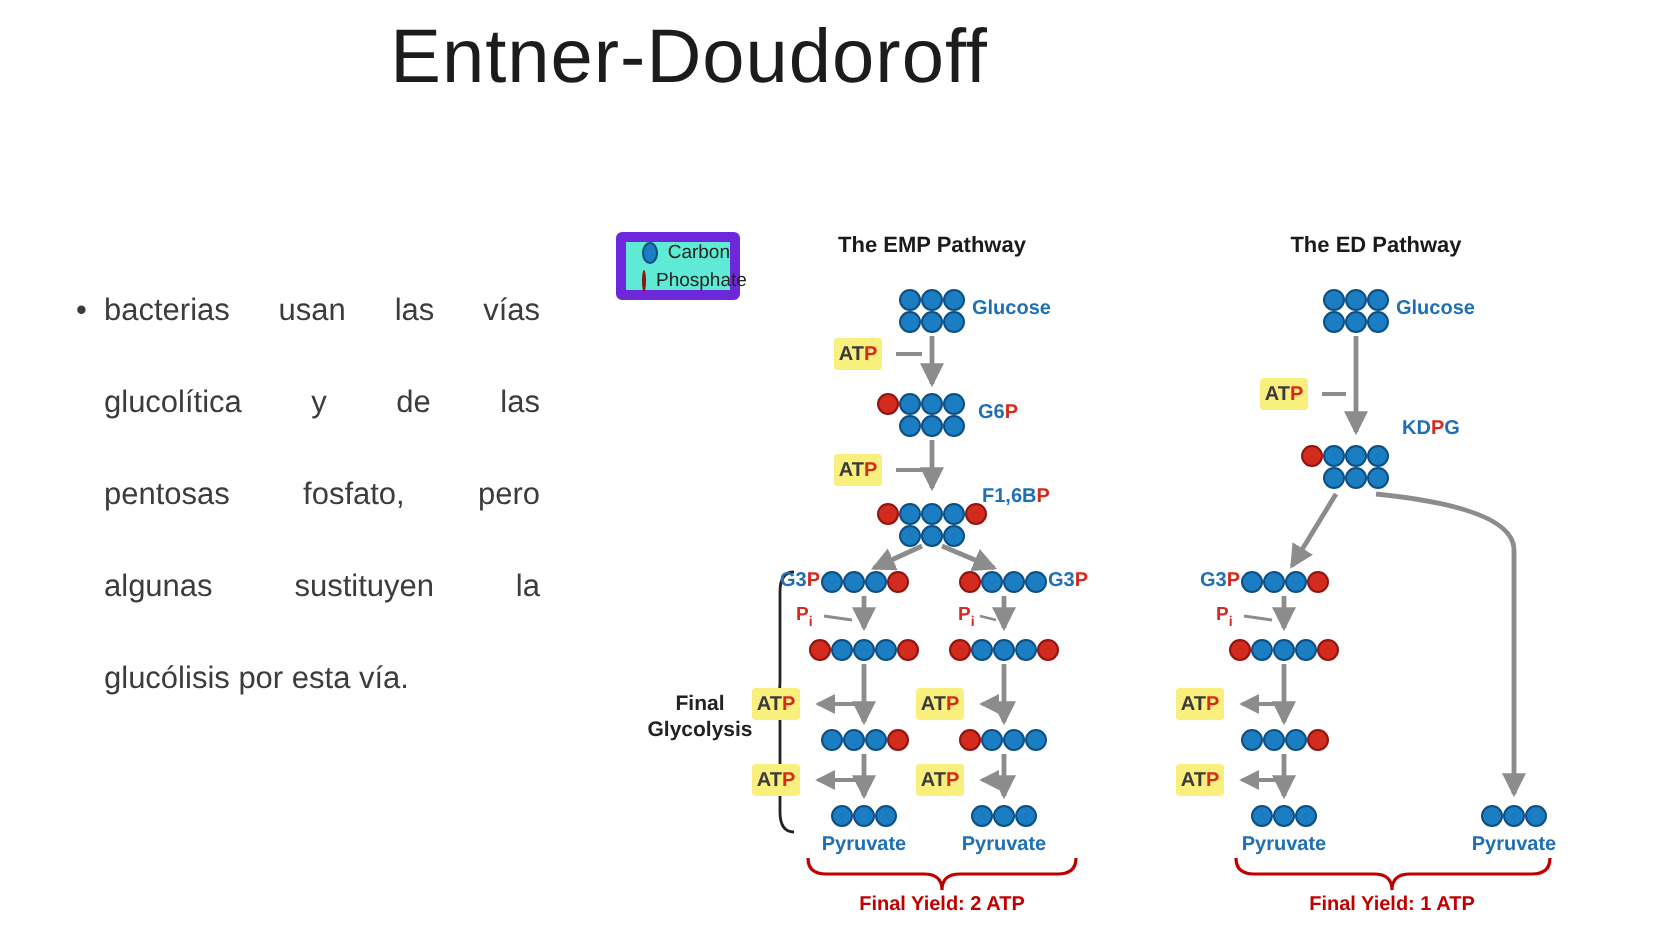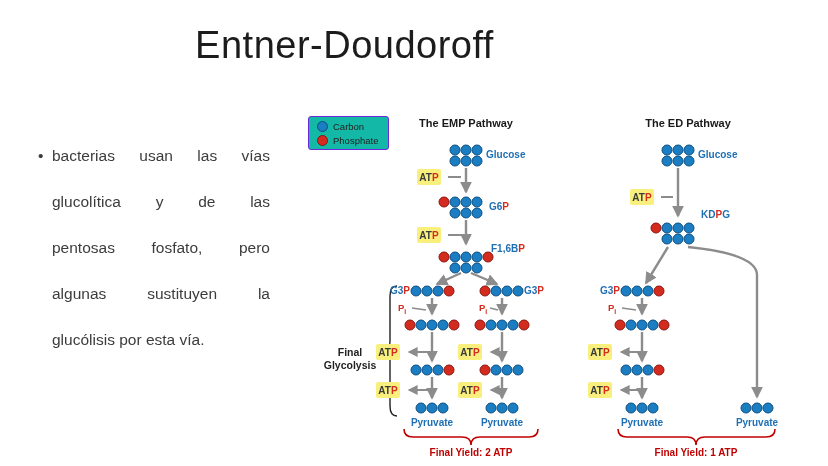--- a/index.html
+++ b/index.html
@@ -1,33 +1,33 @@
 <!DOCTYPE html>
 <html><head>
 <meta charset="utf-8">
 <style>
   html,body{margin:0;padding:0;}
   body{
     width:828px;height:466px;position:relative;background:#ffffff;
     font-family:"Liberation Sans", sans-serif;overflow:hidden;
   }
   .slide-title{
-    position:absolute;top:24px;left:0;width:689px;text-align:center;
+    position:absolute;top:8px;left:0;width:689px;text-align:center;
     font-size:38px;font-weight:400;color:#1c1c1c;letter-spacing:0.5px;
   }
   .bullet-wrap{
     position:absolute;left:38px;top:133px;width:232px;padding-left:14px;
     font-size:15.5px;color:#3c3c3c;line-height:46px;box-sizing:border-box;
   }
   .bullet-char{position:absolute;left:0;top:0;}
   .jline{text-align:justify;text-align-last:justify;}
   .jline.last{text-align-last:left;}
   .legend-box{
-    position:absolute;left:308px;top:116px;width:81px;height:34px;
-    border:1px solid #6d28d9;border-radius:3px;background:#14b8a6;
+    position:absolute;left:308px;top:116px;width:62px;height:34px;
+    border:5px solid #6d28d9;border-radius:3px;background:#5eead4;
     display:flex;flex-direction:column;justify-content:center;gap:3px;
     padding:2px 0 2px 8px;box-sizing:border-box;font-size:9.5px;color:#222;
   }
   .legend-row{display:flex;align-items:center;gap:5px;}
   .dot{width:9px;height:9px;border-radius:50%;display:inline-block;}
   .dot.blue{background:#1b7ec2;border:1px solid #0d4f82;}
   .dot.red{background:#d42b1f;border:1px solid #8f1410;}
   .ptitle{
     position:absolute;width:140px;text-align:center;
     font-size:11px;font-weight:bold;color:#1a1a1a;

